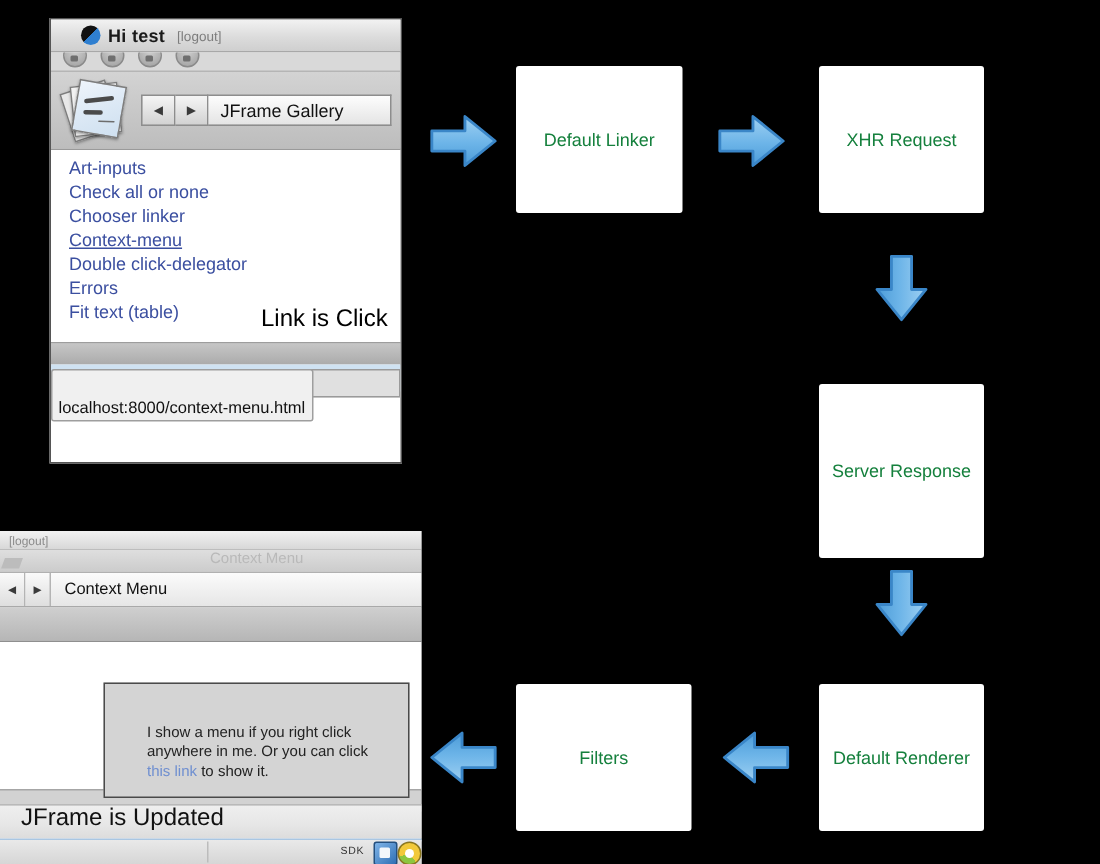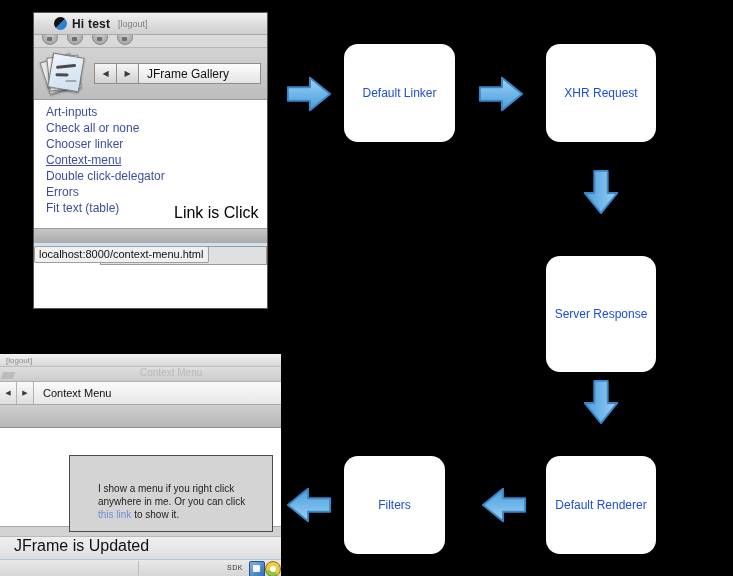--- a/index.html
+++ b/index.html
@@ -70,21 +70,21 @@
   .big-note{position:absolute;left:140px;top:104px;font-size:16px;color:#000;
       white-space:nowrap;}
 
   .gray-strip{height:14px;background:linear-gradient(to bottom,#c6c6c6,#ababab);
       border-top:1px solid #9d9d9d;}
   .blue-strip{height:18px;background:#cfe2f2;position:relative;}
   .blue-strip .inner{position:absolute;left:66px;right:0;top:3px;bottom:-4px;
       background:#e0e0e0;border:1px solid #9a9a9a;}
   .urltip{position:absolute;left:0px;top:3px;background:#f0f0f0;
       border:1px solid #9e9e9e;border-radius:2px;font-size:11px;color:#111;
-      padding:1px 5px 2px 4px;white-space:nowrap;}
+      padding:19px 5px 2px 4px;white-space:nowrap;}
 
   
   #win-bot{left:0px;top:354px;width:281px;height:222px;background:#fff;
       overflow:hidden;}
   #win-bot .titlebar2{height:13px;
       background:linear-gradient(to bottom,#f2f2f2,#d8d8d8);
       border-bottom:1px solid #bdbdbd;display:flex;align-items:center;
       padding-left:6px;box-sizing:border-box;}
   .logout2{font-size:8px;color:#8b8b8b;}
   .ghost-band{height:14px;background:linear-gradient(to bottom,#dedede,#cccccc);
@@ -125,23 +125,23 @@
       background:linear-gradient(135deg,#7fb4e8,#2f6fb4);border:1px solid #24507f;}
   .sdk-i1::after{content:"";position:absolute;left:3px;top:3px;width:7px;height:7px;
       background:#f3f7fb;border-radius:1px;}
   .sdk-i2{position:absolute;left:265px;top:1px;width:14px;height:14px;border-radius:50%;
       background:conic-gradient(#f2c93a 0 40%,#8cc63f 40% 70%,#f2c93a 70% 100%);
       border:1px solid #8a7620;}
   .sdk-i2::after{content:"";position:absolute;left:4px;top:4px;width:6px;height:6px;
       border-radius:50%;background:#fff;}
 
   
-  .fbox{position:absolute;background:#fff;border-radius:14px;
+  .fbox{position:absolute;background:#fff;border-radius:2px;
       display:flex;align-items:center;justify-content:center;
-      font-size:12px;color:#1d4ed8;text-align:center;}
+      font-size:12px;color:#15803d;text-align:center;}
   .arrow{position:absolute;}
 </style>
 </head>
 <body>
 
 <div id="win-top" class="abs">
   <div class="titlebar">
     <span class="blue-dot"></span>
     <span class="hi-test">Hi test</span>
     <span class="logout">[logout]</span>
@@ -230,21 +230,21 @@
     </div>
     <div class="fbox" style="left: 546px; top: 44px; width: 110px; height: 98px; background: rgb(255, 255, 255);">
       <span>XHR Request</span>
     </div>
     <div class="fbox" style="left: 546px; top: 256px; width: 110px; height: 116px; background: rgb(255, 255, 255);">
       <span>Server Response</span>
     </div>
     <div class="fbox" style="left: 546px; top: 456px; width: 110px; height: 98px; background: rgb(255, 255, 255);">
       <span>Default Renderer</span>
     </div>
-    <div class="fbox" style="left: 344px; top: 456px; width: 101px; height: 98px; background: rgb(255, 255, 255);">
+    <div class="fbox" style="left: 344px; top: 456px; width: 117px; height: 98px; background: rgb(255, 255, 255);">
       <span>Filters</span>
     </div>
     <div class="arrow" style="left: 285px; top: 70px; width: 48px; height: 48px;"><svg width="48" height="48" viewBox="0 0 100 100" style="transform:rotate(0deg)">
         <defs>
           <linearGradient id="g_arrow-into-default-linker" x1="0" y1="0" x2="0" y2="1">
             <stop offset="0%" stop-color="#9ed0f2"></stop>
             <stop offset="55%" stop-color="#6cb4e8"></stop>
             <stop offset="100%" stop-color="#4d9cd8"></stop>
           </linearGradient>
         </defs>

